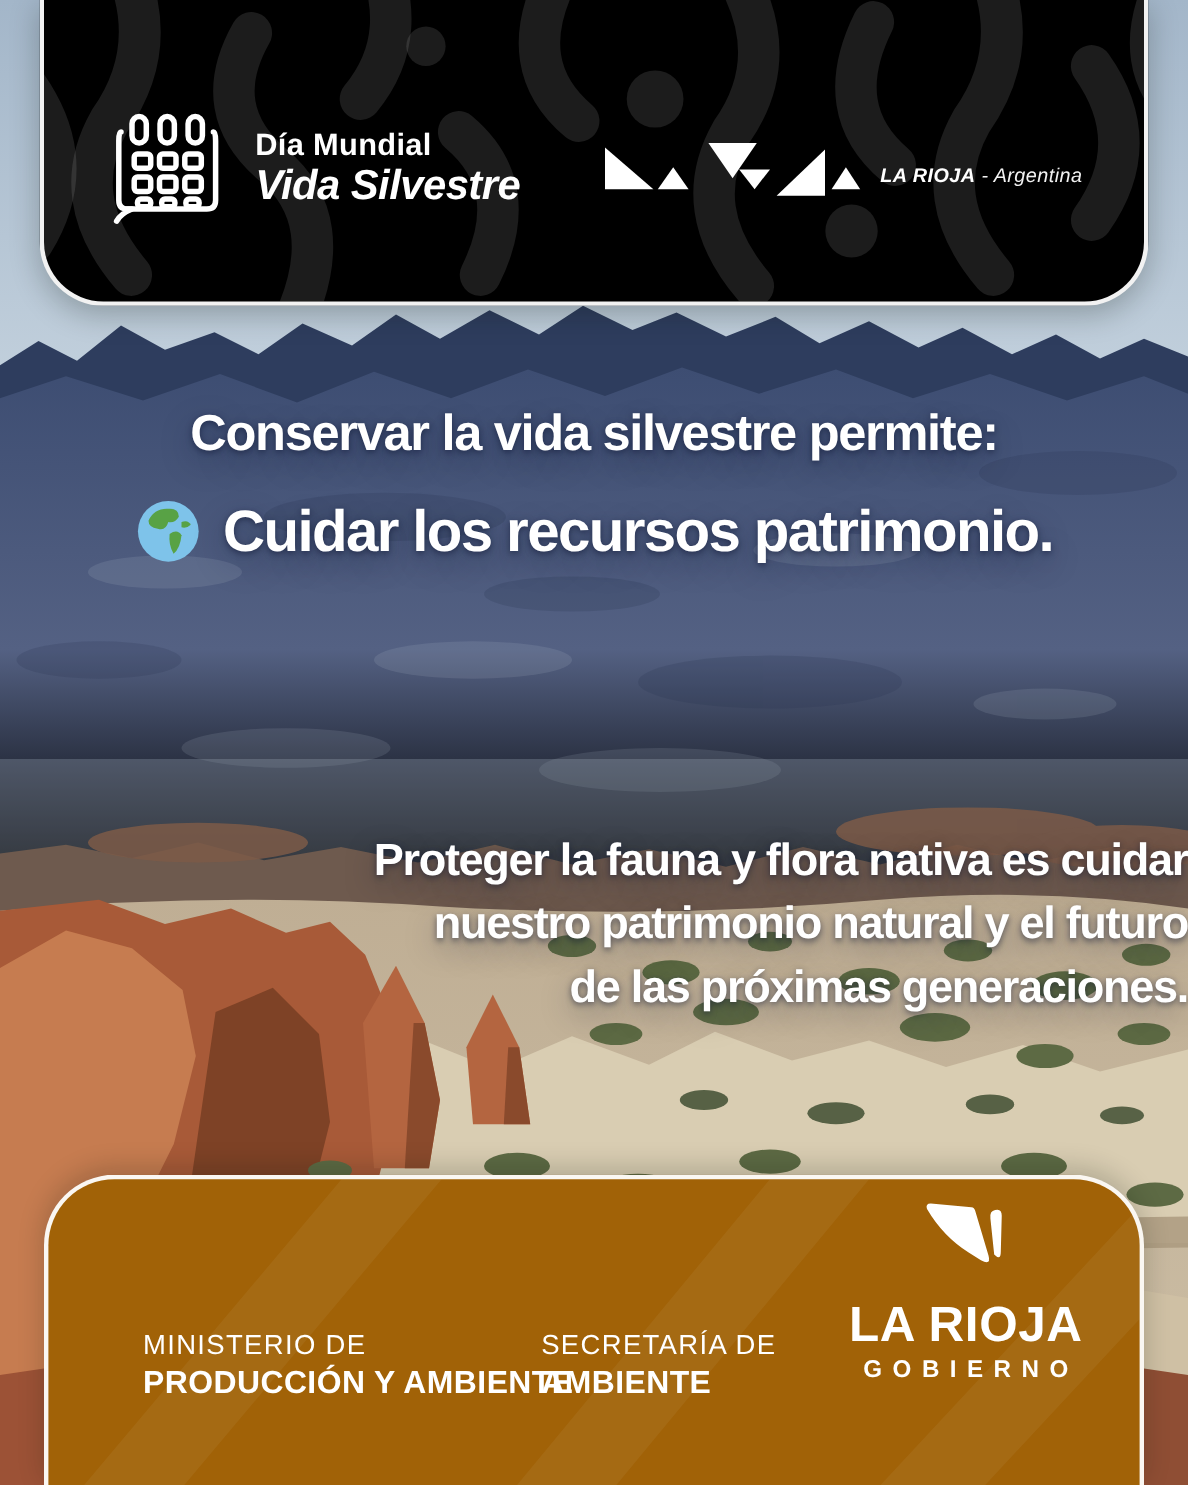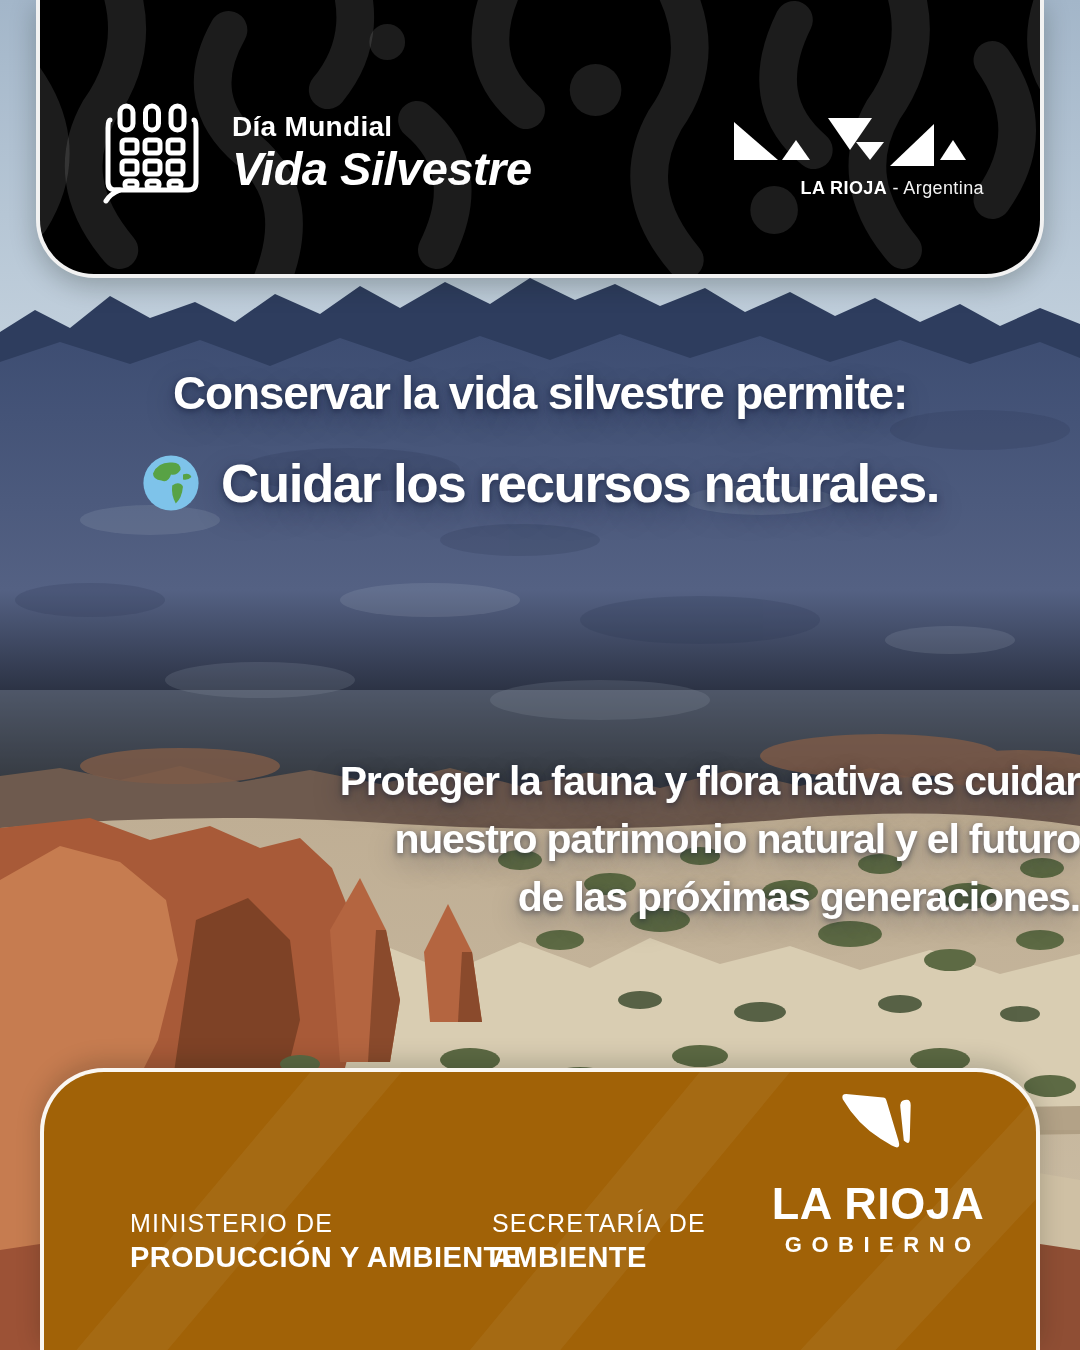--- a/index.html
+++ b/index.html
@@ -19,22 +19,22 @@
     box-shadow:0 8px 26px rgba(10,20,10,.25);
   }
   .header-pattern{position:absolute;inset:0;width:100%;height:100%;}
   .header-content{
     position:absolute;left:60px;right:56px;top:0;height:100%;
     display:flex;align-items:center;justify-content:space-between;
   }
   .header-left{display:flex;align-items:center;gap:28px;margin-top:34px;}
   .cal-icon{width:104px;height:104px;flex:0 0 auto;}
   .event-label{font-size:28px;font-weight:600;letter-spacing:.3px;line-height:1.1;}
-  .event-title{font-size:47px;font-weight:800;font-style:italic;letter-spacing:-.5px;line-height:1.12;}
-  .header-logo{display:flex;flex-direction:column;align-items:flex-end;margin-top:40px;}
+  .event-title{font-size:38px;font-weight:800;font-style:italic;letter-spacing:-.5px;line-height:1.12;}
+  .header-logo{display:flex;align-items:center;margin-top:40px;font-style:italic;}
   .lr-logo-icon{width:252px;height:58px;}
   .lr-caption{font-size:18px;margin-top:4px;letter-spacing:.4px;}
   .lr-caption .b{font-weight:800;}
   .lr-caption .r{font-weight:400;opacity:.95;}
 
   
   .message{position:absolute;left:0;right:0;top:0;height:100%;pointer-events:none;}
   .msg-text{text-shadow:0 2px 6px rgba(12,20,48,.55),0 10px 28px rgba(12,20,48,.35);}
   .intro{
     position:absolute;top:366px;left:0;width:100%;text-align:center;
@@ -244,21 +244,21 @@
     <h1 class="intro msg-text" style="margin:0;">Conservar la vida silvestre permite:</h1>
 
     <div class="bullets">
       <div class="bullet">
         <svg class="ic-globe" viewBox="0 0 100 100" aria-hidden="true">
           <circle cx="50" cy="50" r="46" fill="#7ec3ea"></circle>
           <path fill="#58a245" d="M20,34 Q28,16 48,16 Q66,14 66,28 Q60,38 50,36 Q46,50 34,46 Q20,44 20,34 Z"></path>
           <path fill="#58a245" d="M52,54 Q64,46 70,56 Q68,76 58,84 Q50,70 52,54 Z"></path>
           <path fill="#58a245" d="M70,36 Q80,32 84,40 Q78,46 70,44 Z"></path>
         </svg>
-        <span class="txt msg-text">Cuidar los recursos naturales.</span>
+        <span class="txt msg-text">Cuidar los recursos patrimonio.</span>
       </div>
     </div>
 
     <div class="para msg-text">
       <div>Proteger la fauna y flora nativa es cuidar</div>
       <div>nuestro patrimonio natural y el futuro</div>
       <div>de las próximas generaciones.</div>
     </div>
   </main>
 

